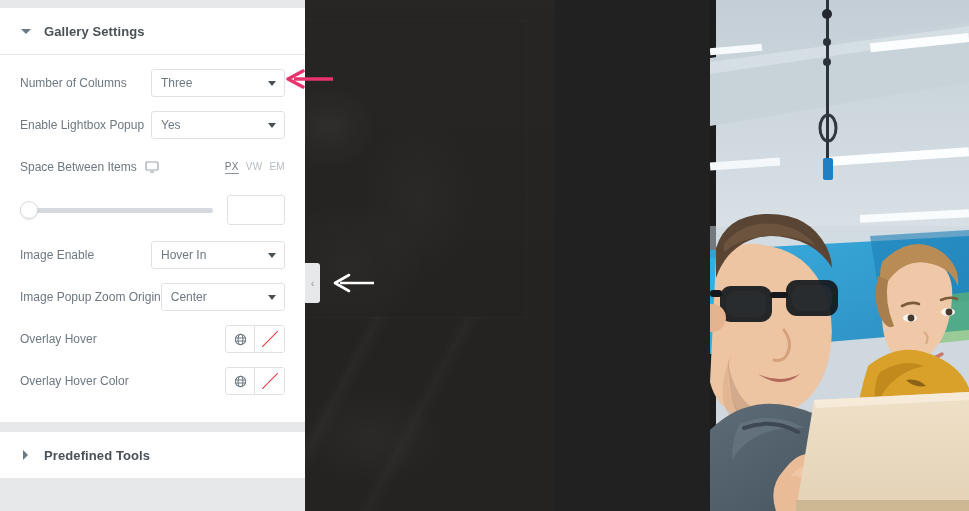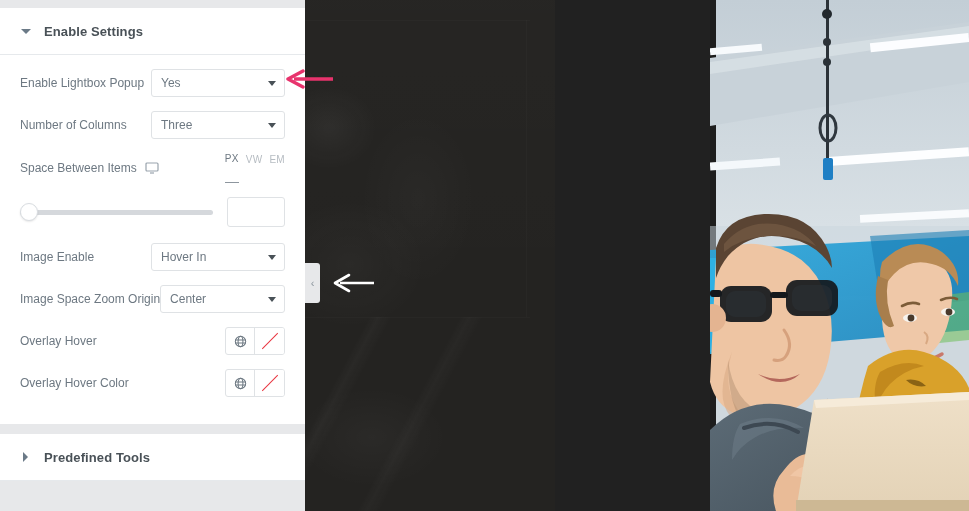--- a/index.html
+++ b/index.html
@@ -183,21 +183,21 @@
     display: flex;
     gap: 7px;
     align-items: center;
     flex: 0 0 auto;
   }
   .units .u {
     font-size: 10px;
     color: #b6bcc2;
     letter-spacing: .3px;
     cursor: pointer;
-    padding-bottom: 18px;
+    padding-bottom: 1px;
   }
   .units .u.active {
     color: #6d7882;
     border-bottom: 1px solid #8d969e;
   }
 
   
   .slider-row {
     display: flex;
     align-items: center;
@@ -415,39 +415,39 @@
       </svg>
     </div>
   </div>
 
   <div class="panel">
 
     <div class="panel-topstrip"></div>
 
     <div class="section-head">
       <span class="tri down"></span>
-      <span class="title">Enable Settings</span>
+      <span class="title">Gallery Settings</span>
     </div>
 
     <div class="section-body">
+
+      <div class="row">
+        <span class="label">Number of Columns</span>
+        <span class="spacer"></span>
+        <div class="select sel-w134">
+          <span class="val">Three</span>
+          <span class="caret"></span>
+        </div>
+      </div>
 
       <div class="row">
         <span class="label">Enable Lightbox Popup</span>
         <span class="spacer"></span>
         <div class="select sel-w134">
           <span class="val">Yes</span>
-          <span class="caret"></span>
-        </div>
-      </div>
-
-      <div class="row">
-        <span class="label">Number of Columns</span>
-        <span class="spacer"></span>
-        <div class="select sel-w134">
-          <span class="val">Three</span>
           <span class="caret"></span>
         </div>
       </div>
 
 
       <div class="row" style="margin-bottom:16px;">
         <span class="label">Space Between Items</span>
         <span class="device-icon">
           <svg width="14" height="14" viewBox="0 0 14 14" fill="none" stroke="currentColor" stroke-width="1.2">
             <rect x="1" y="2" width="12" height="8" rx="1"></rect>
@@ -473,21 +473,21 @@
       <div class="row">
         <span class="label">Image Enable</span>
         <span class="spacer"></span>
         <div class="select sel-w134">
           <span class="val">Hover In</span>
           <span class="caret"></span>
         </div>
       </div>
 
       <div class="row">
-        <span class="label">Image Space Zoom Origin</span>
+        <span class="label">Image Popup Zoom Origin</span>
         <span class="spacer"></span>
         <div class="select sel-w120">
           <span class="val">Center</span>
           <span class="caret"></span>
         </div>
       </div>
 
       <div class="row">
         <span class="label">Overlay Hover</span>
         <span class="spacer"></span>

